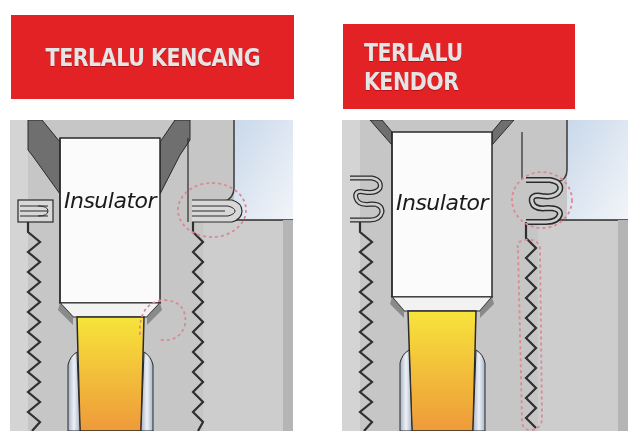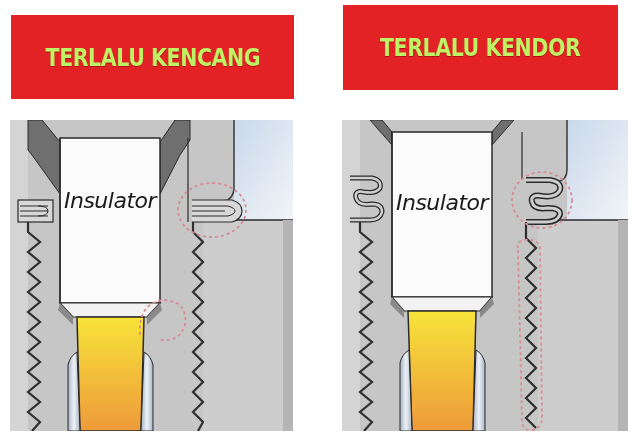--- a/index.html
+++ b/index.html
@@ -1,21 +1,21 @@
 <!DOCTYPE html>
 <html><head>
 <meta charset="utf-8">
 <style>
   html, body { margin: 0; padding: 0; background: #ffffff; }
   body { width: 640px; height: 446px; position: relative; overflow: hidden; font-family: "Liberation Sans", sans-serif; }
-  .banner { position: absolute; background: #e32226; color: #bef264; display: flex; align-items: center; justify-content: center;
+  .banner { position: absolute; background: #e32226; color: #e5e5e5; display: flex; align-items: center; justify-content: center;
     font-family: "DejaVu Sans", sans-serif; font-weight: bold; font-size: 25px; letter-spacing: -0.5px; }
   .banner span { transform: scaleX(0.82); display: inline-block; text-shadow: 0 1px 0 rgba(120,0,0,0.5); }
   #banner-left { left: 11px; top: 15px; width: 283px; height: 84px; }
-  #banner-right { left: 343px; top: 5px; width: 275px; height: 85px; }
+  #banner-right { left: 343px; top: 24px; width: 232px; height: 85px; }
   .panel { position: absolute; }
   #panel-left { left: 10px; top: 120px; width: 283px; height: 311px; }
   #panel-right { left: 342px; top: 120px; width: 286px; height: 311px; }
   .panel svg { display: block; }
   .ins-label { font-family: "DejaVu Sans", sans-serif; font-style: italic; font-size: 22px; fill: #1a1a1a; letter-spacing: -0.5px; }
 </style>
 </head>
 <body>
 
 <div class="banner" id="banner-left">

